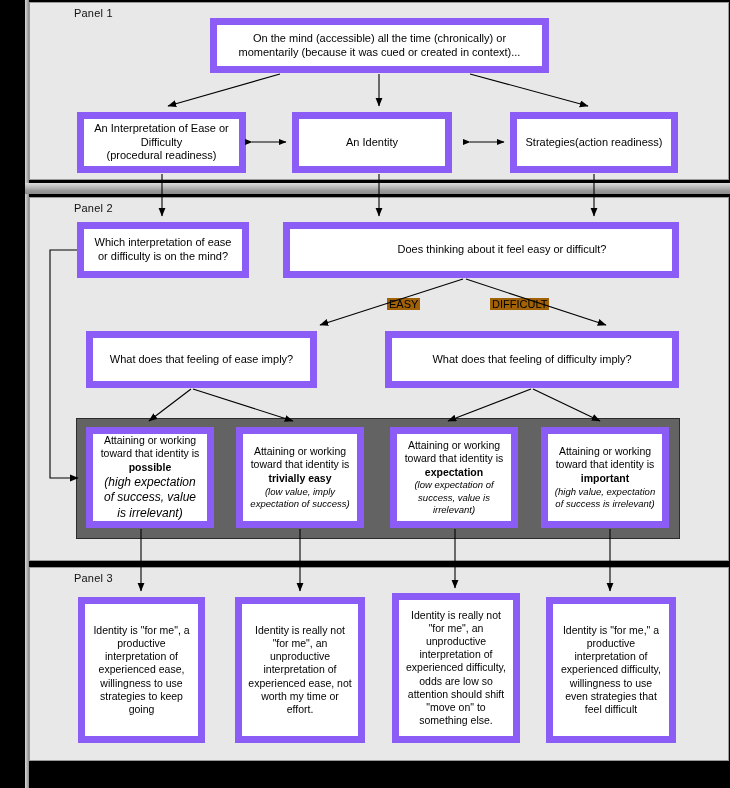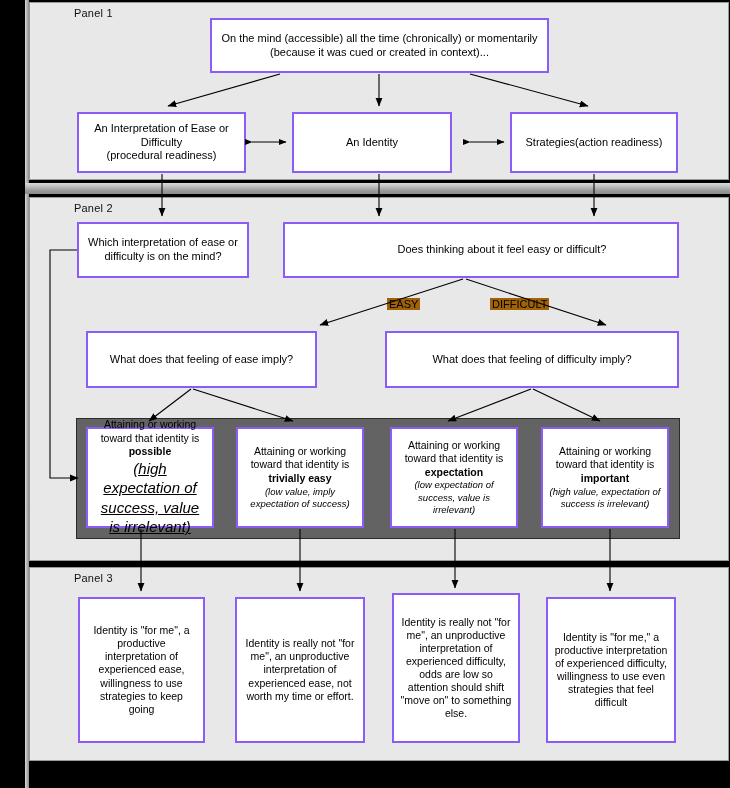--- a/index.html
+++ b/index.html
@@ -8,21 +8,21 @@
 
   .panel{position:absolute;background:#e8e8e8;border:1px solid #9a9a9a;box-sizing:border-box;}
   .panel-label{position:absolute;left:8px;top:4px;font-size:11px;color:#111;letter-spacing:.2px;margin-left:36px;}
 
   
   .rail{position:absolute;left:25px;top:0;width:4px;height:788px;
         background:linear-gradient(to right,#d8d8d8,#8d8d8d);}
   .sep-strip{position:absolute;left:25px;width:705px;height:11px;
         background:linear-gradient(to bottom,#dcdcdc 0%,#bdbdbd 35%,#9a9a9a 70%,#8c8c8c 100%);}
 
-  .box{position:absolute;background:#fff;border:2px solid #8b5cf6;box-sizing:border-box;
+  .box{position:absolute;background:#fff;border:7px solid #8b5cf6;box-sizing:border-box;
        display:flex;align-items:center;justify-content:center;text-align:center;
        font-size:11px;line-height:1.25;color:#000;padding:3px 6px;}
   .box.small{font-size:10.5px;}
   .box.tight{font-size:10.5px;line-height:1.3;}
 
   .grayframe{position:absolute;background:#636363;border:1px solid #2b2b2b;box-sizing:border-box;}
 
   .tag{position:absolute;font-size:11px;color:#000;background:#a16207;padding:0 2px;margin-top:8px;}
 
   svg.lines{position:absolute;left:0;top:0;width:730px;height:788px;pointer-events:none;}
@@ -84,21 +84,21 @@
 
   <div class="box" style="left:385px;top:331px;width:294px;height:57px;">
     <span class="lbl">What does that feeling of difficulty imply?</span>
   </div>
 
   <div class="grayframe" style="left:76px;top:418px;width:604px;height:121px;"></div>
 
   <div class="box tight" style="left:86px;top:427px;width:128px;height:101px;flex-direction:column;">
     <span class="lbl">Attaining or working toward that identity is</span>
     <span class="lbl bold">possible</span>
-    <span class="lbl ital" style="font-size:15px;text-decoration:underline;">(high expectation of success, value is irrelevant)</span>
+    <span class="lbl ital" style="font-size:12px;">(high expectation of success, value is irrelevant)</span>
   </div>
 
   <div class="box tight" style="left:236px;top:427px;width:128px;height:101px;flex-direction:column;">
     <span class="lbl">Attaining or working toward that identity is</span>
     <span class="lbl bold">trivially easy</span>
     <span class="lbl ital" style="font-size:9.5px;">(low value, imply expectation of success)</span>
   </div>
 
   <div class="box tight" style="left:390px;top:427px;width:128px;height:101px;flex-direction:column;">
     <span class="lbl">Attaining or working toward that identity is</span>

